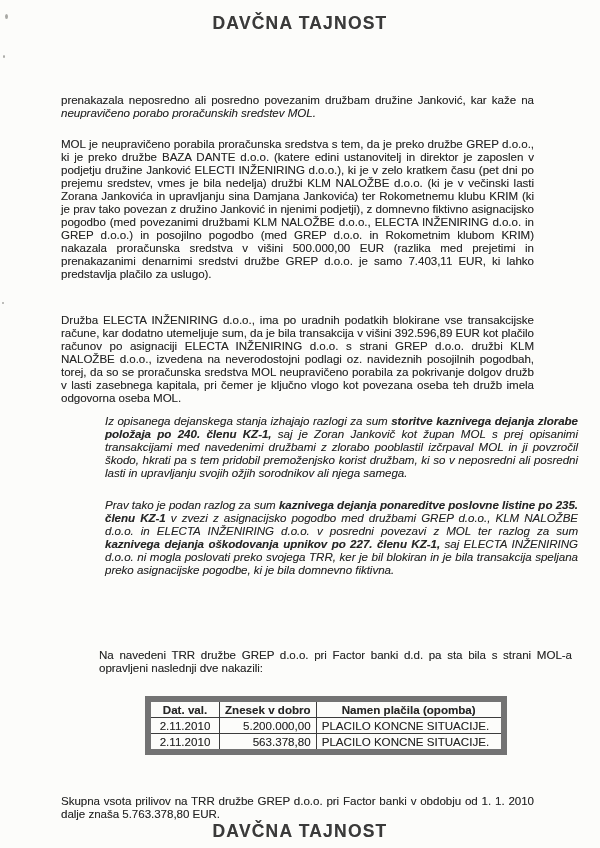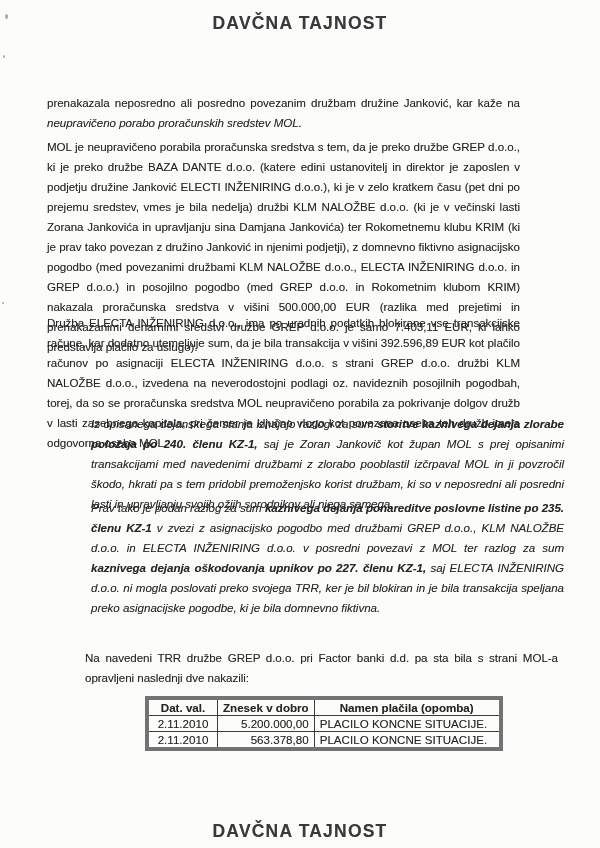--- a/index.html
+++ b/index.html
@@ -20,44 +20,44 @@
     font-weight: bold;
     font-size: 17.5px;
     letter-spacing: 1.2px;
     color: #3a3a3a;
     text-shadow: 0 0 0.6px rgba(45,45,45,0.45);
   }
   .banner-top { top: 13px; }
   .banner-bottom { top: 821px; }
   .block {
     position: absolute;
-    left: 47px;
+    left: 61px;
     width: 473px;
     font-size: 11.6px;
-    line-height: 20px;
+    line-height: 13px;
     letter-spacing: -0.05px;
     text-align: justify;
     color: #262626;
     text-shadow: 0 0 0.5px rgba(40,40,40,0.35);
   }
   .i { font-style: italic; }
   .b { font-weight: bold; }
   .ital { font-style: italic; margin-left: 44px; }
   .section-heading {
     display: flex;
     font-weight: bold;
   }
   .section-num { flex: none; width: 22px; }
   .section-title { flex: 1; text-align: justify; }
   table.payments {
     position: absolute;
     left: 145px;
     top: 696px;
     border-collapse: collapse;
-    border: 4px solid #737373;
+    border: 6px solid #737373;
     font-size: 11.6px;
     color: #262626;
     text-shadow: 0 0 0.5px rgba(40,40,40,0.35);
     padding-left: 12px;
   }
   table.payments th, table.payments td {
     border: 1px solid #3c3c3c;
     height: 15px;
     padding: 0 5px;
     white-space: nowrap;
@@ -111,16 +111,17 @@
         <td class="c-purpose">PLACILO KONCNE SITUACIJE.</td>
       </tr>
       <tr>
         <td class="c-date">2.11.2010</td>
         <td class="c-amount">563.378,80</td>
         <td class="c-purpose">PLACILO KONCNE SITUACIJE.</td>
       </tr>
     </tbody>
   </table>
 
+  <p class="block" style="top:782px;">Skupna vsota prilivov na TRR družbe GREP d.o.o. pri Factor banki v obdobju od 1. 1. 2010 dalje znaša 5.763.378,80 EUR.</p>
 
   <div class="doc-banner banner-bottom">DAVČNA TAJNOST</div>
 
 </div>
 
 </body></html>

